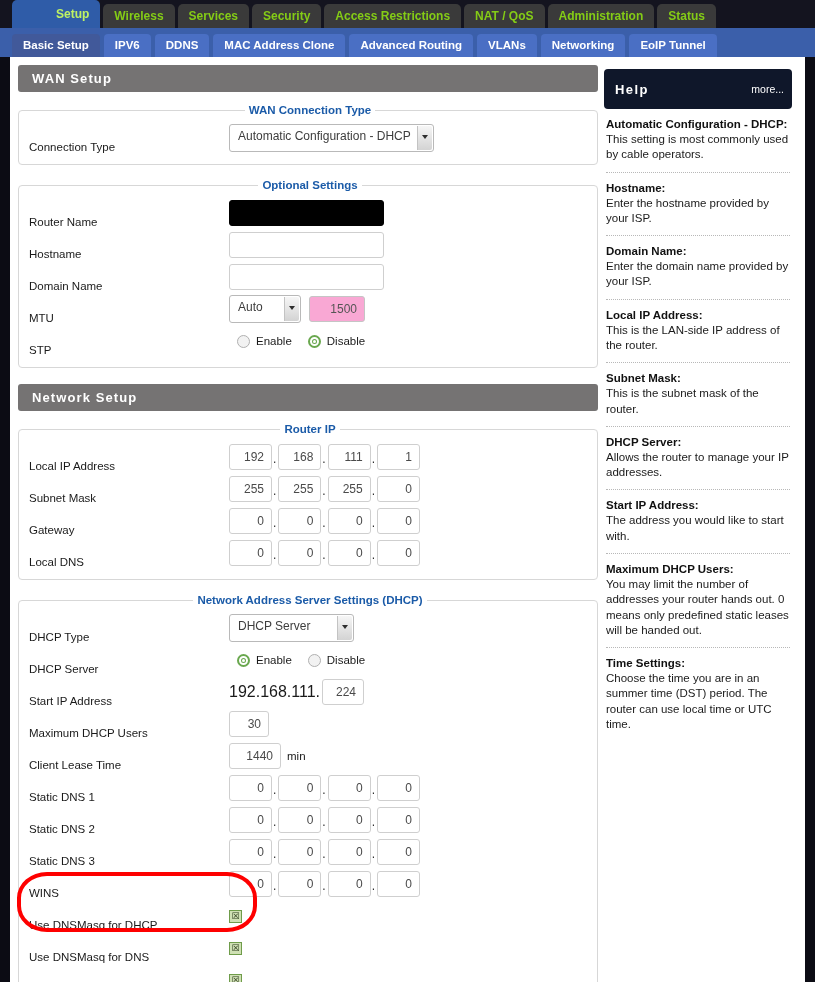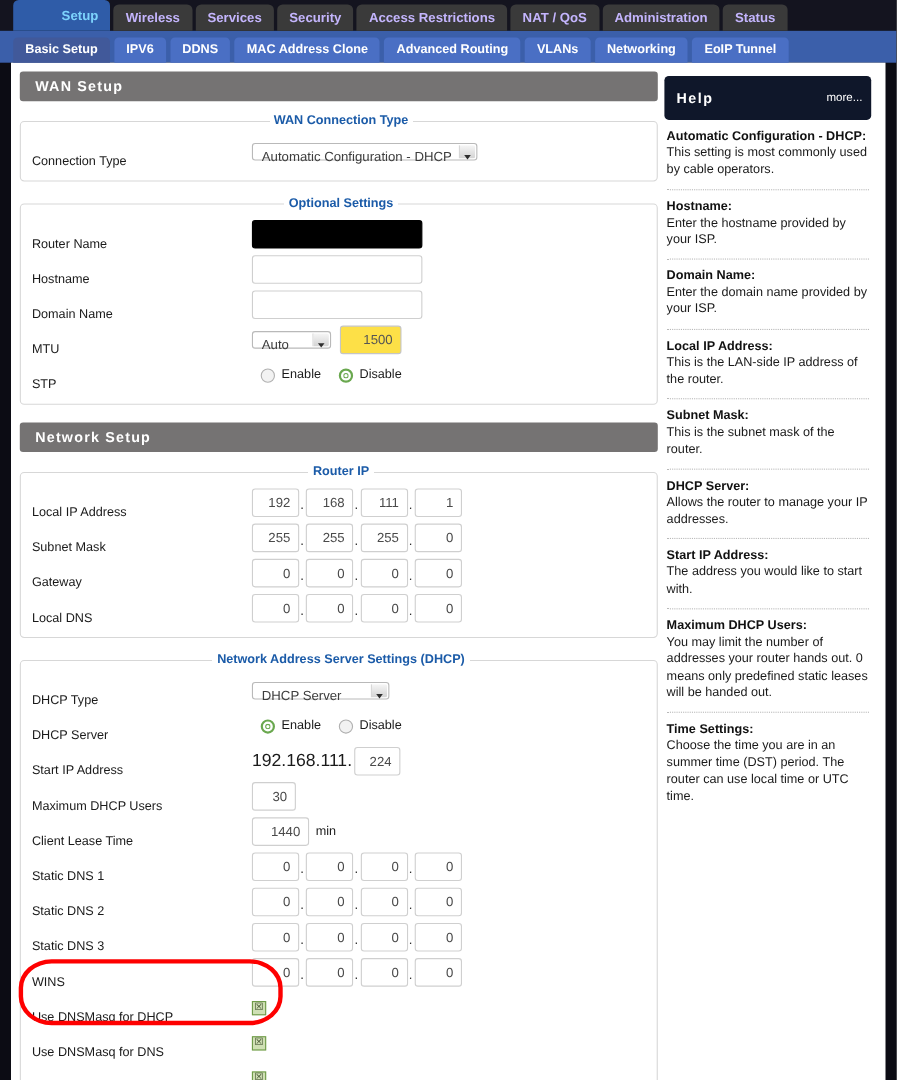--- a/index.html
+++ b/index.html
@@ -11,26 +11,26 @@
   body { width: 815px; height: 982px; overflow: hidden; position: relative; }
 
   
   .tabbar {
     height: 28px; background: #14141f;
     display: flex; align-items: flex-end; padding-left: 12px;
   }
   .tab {
     height: 24px; line-height: 24px;
     padding: 0 11px; margin-right: 3px;
-    background: #3a3a3a; color: #c4b5fd;
+    background: #3a3a3a; color: #84cc16;
     font-size: 12px; font-weight: bold;
     border-radius: 5px 5px 0 0;
     white-space: nowrap; cursor: pointer;
   }
-  .tab.active { background: #2f5ca8; color: #7dd3fc; height: 28px; line-height: 28px; padding-left: 44px; }
+  .tab.active { background: #2f5ca8; color: #bef264; height: 28px; line-height: 28px; padding-left: 44px; }
 
   
   .subtabbar {
     height: 29px; background: #3b5faa;
     display: flex; align-items: flex-end; padding-left: 12px;
   }
   .subtab {
     height: 23px; line-height: 23px;
     padding: 0 11px; margin-right: 4px;
     background: #4a6fc4; color: #ffffff;
@@ -74,21 +74,21 @@
   .row { display: flex; align-items: center; min-height: 32px; }
   .row-label {
     width: 200px; font-size: 11.5px; color: #1a1a1a; flex: none; margin-top: 17px;
   }
   .row-ctl { display: flex; align-items: center; }
 
   
   .sel {
     position: relative; display: inline-block;
     border: 1px solid #b9b9b9; border-radius: 3px;
-    background: #ffffff; height: 16px; line-height: 22px;
+    background: #ffffff; height: 28px; line-height: 22px;
     font-size: 12px; color: #3d3d3d;
     padding: 0 22px 0 8px; cursor: pointer;
   }
   .sel .arrowbox {
     position: absolute; right: 1px; top: 1px; bottom: 1px; width: 15px;
     background: linear-gradient(#f6f6f6,#d3d3d3);
     border-left: 1px solid #c3c3c3; border-radius: 0 2px 2px 0;
   }
   .sel .arrowbox::after {
     content: ""; position: absolute; left: 4px; top: 9px;
@@ -97,21 +97,21 @@
   }
 
   .txt {
     border: 1px solid #cfcfcf; border-radius: 3px;
     background: #ffffff; height: 26px; line-height: 24px;
     font-size: 12px; color: #4a4a4a;
     font-family: "Liberation Sans", sans-serif;
     padding: 0 7px; text-align: right;
   }
   .txt.blackbox { background: #000000; border-color: #000000; width: 155px; }
-  .txt.disabled { background: #fde047; color: #555; border-color: #c5c5c5; text-align: right; }
+  .txt.disabled { background: #f9a8d4; color: #555; border-color: #c5c5c5; text-align: right; }
   .octet { width: 43px; }
   .wide { width: 155px; }
   .dot { font-size: 12px; color: #2c2c2c; padding: 0 2px 0 1px; align-self: flex-end; margin-bottom: 4px; }
   .unit { font-size: 11.5px; color: #1a1a1a; margin-left: 6px; }
   .prefix { font-size: 16px; color: #1a1a1a; margin-right: 2px; }
 
   
   .radio-wrap { display: flex; align-items: center; margin-right: 16px; }
   .radio {
     width: 13px; height: 13px; border-radius: 50%;

